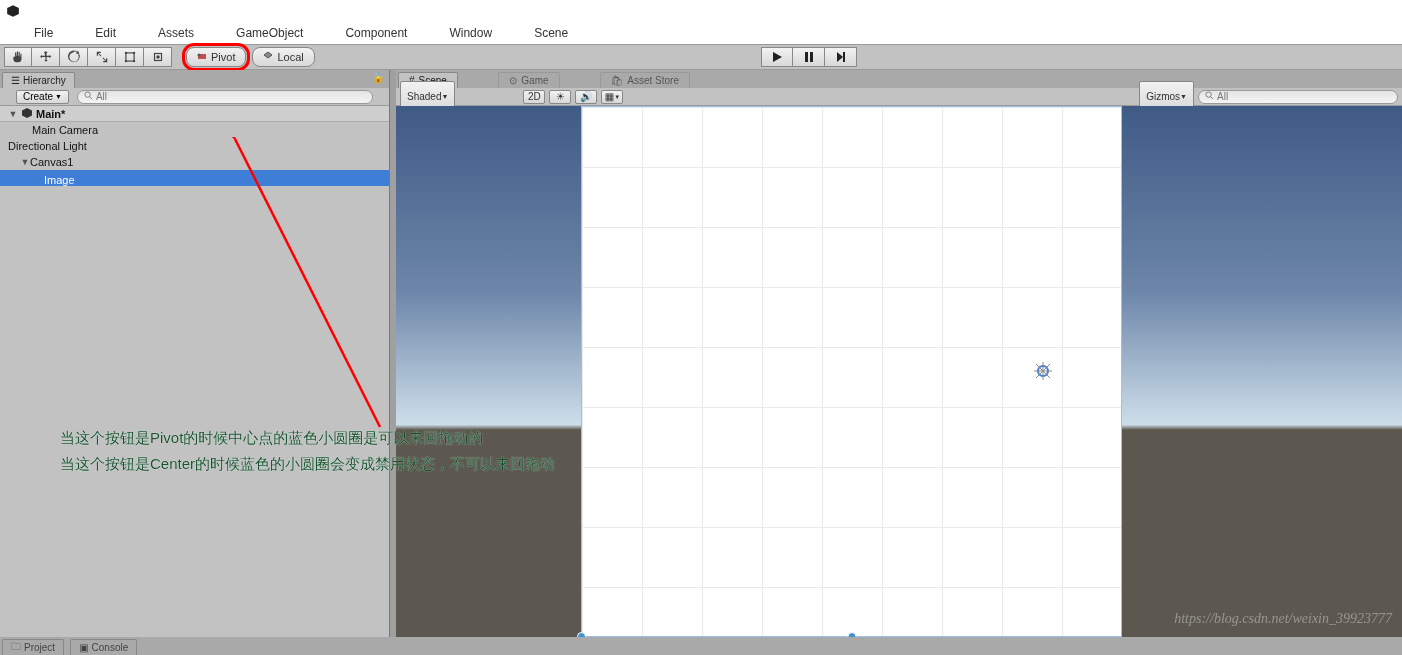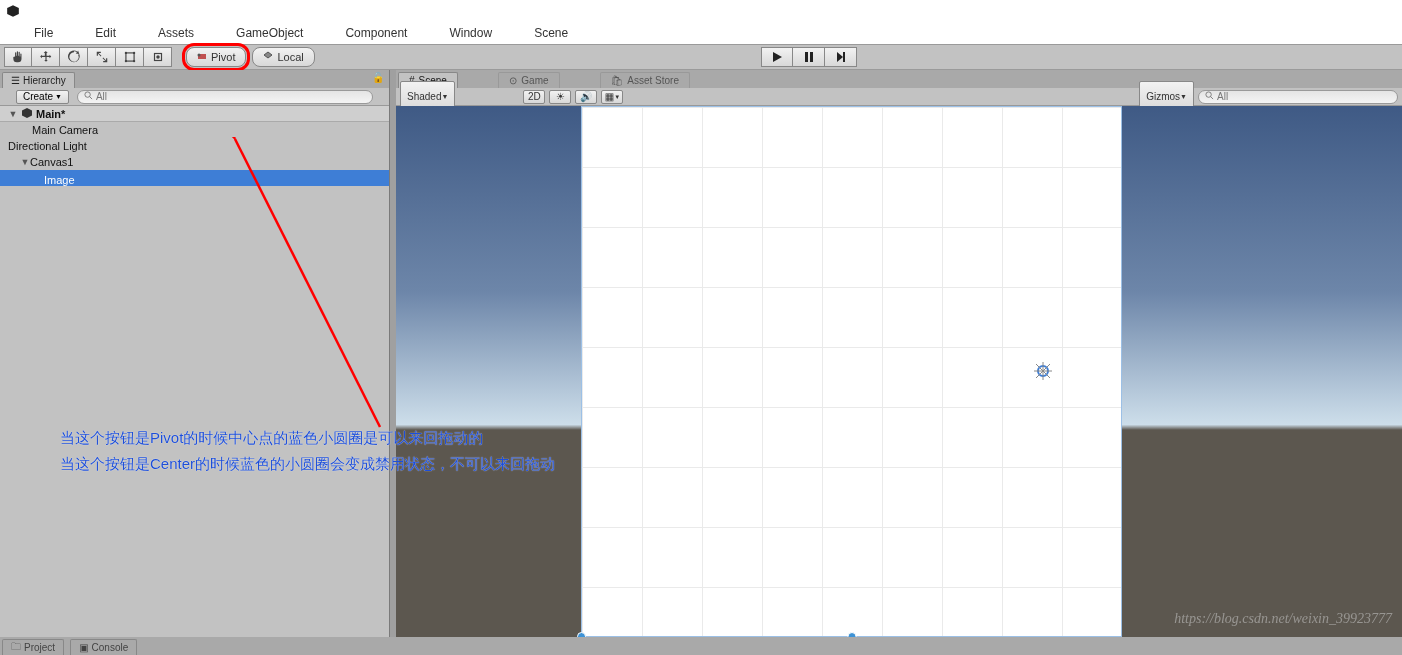--- a/index.html
+++ b/index.html
@@ -42,21 +42,21 @@
 .sceneToolbar .mini{width:22px;height:14px;border:1px solid #888;background:linear-gradient(#f2f2f2,#d8d8d8);display:flex;align-items:center;justify-content:center;border-radius:2px;}
 .sceneToolbar .spacer{flex:1;}
 .viewport{flex:1;position:relative;overflow:hidden;}
 .skyLeft,.skyRight{position:absolute;top:0;bottom:0;background:linear-gradient(#3f5a85 0%,#6d86a9 35%,#cddeea 60%,#5c574f 61%,#5c574f 100%);}
 .skyLeft{left:0;width:185px;}
 .skyRight{right:0;width:280px;}
 .canvasWhite{position:absolute;left:185px;right:280px;top:0;bottom:0;background:#fff;border:1px solid #9cc0e6;}
 .grid{position:absolute;inset:0;background-image:linear-gradient(#ddd 1px,transparent 1px),linear-gradient(90deg,#ddd 1px,transparent 1px);background-size:60px 60px;opacity:.6;}
 .pivotGizmo{position:absolute;left:452px;top:255px;width:18px;height:18px;}
 .selHandle{position:absolute;width:9px;height:9px;background:#3e93d6;border:1px solid #fff;border-radius:50%;}
-.annotation{position:absolute;left:60px;top:355px;font-size:15px;color:#1d4ed8;font-family:"Microsoft YaHei",sans-serif;line-height:1.7;pointer-events:none;text-shadow:0 0 1px #fff;}
+.annotation{position:absolute;left:60px;top:355px;font-size:15px;color:#14532d;font-family:"Microsoft YaHei",sans-serif;line-height:1.7;pointer-events:none;text-shadow:0 0 1px #fff;}
 .arrow{position:absolute;left:225px;top:67px;width:180px;height:295px;pointer-events:none;}
 .watermark{position:absolute;right:10px;bottom:10px;font-size:14px;font-style:italic;color:rgba(200,200,200,.55);font-family:"Times New Roman",serif;pointer-events:none;}
 .bottomTabs{height:18px;background:#a9a9a9;display:flex;align-items:end;padding-left:2px;gap:6px;}
 .bottomTabs .panelTab{background:#a9a9a9;}
 </style>
 </head>
 <body>
 
 <div class="titlebar">
   <span class="ulogo">

